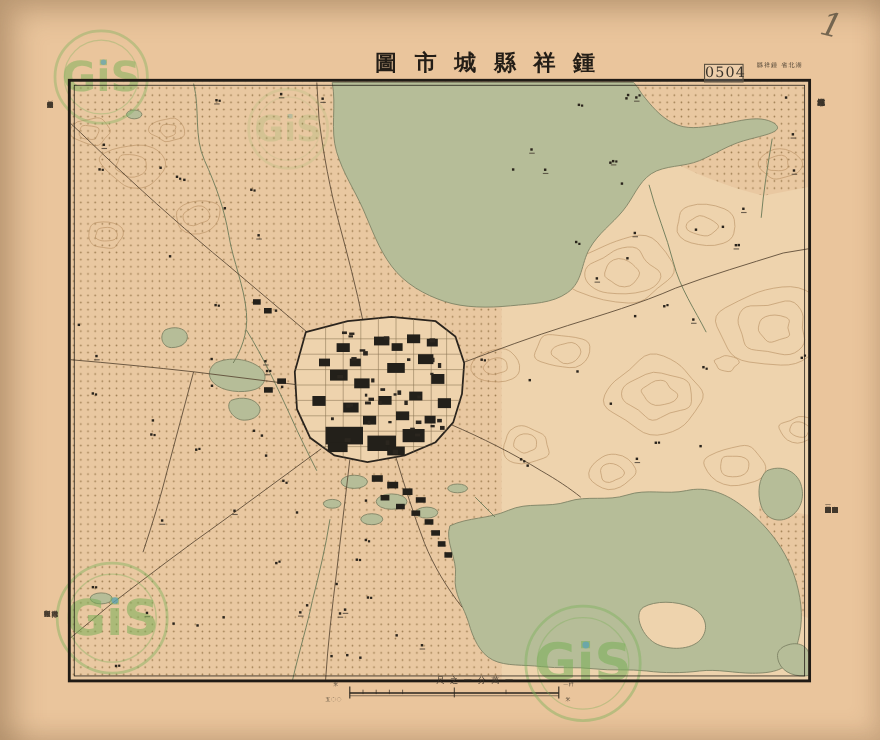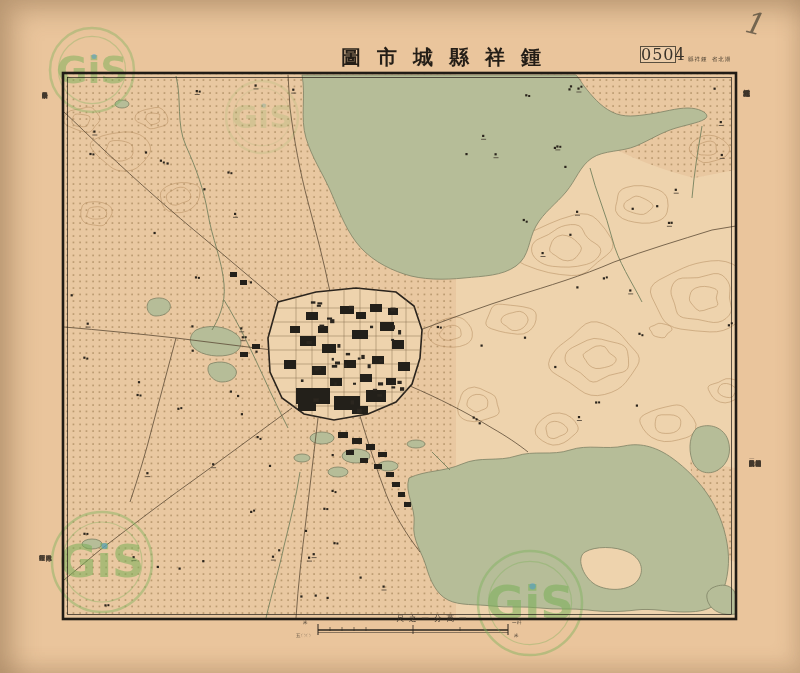--- a/index.html
+++ b/index.html
@@ -5,26 +5,26 @@
   :root{
     --paper:#eac59c; --land:#eed3ad; --dotland:#e9c8a1; --water:#b6bd98;
     --shore:#7d8264; --contour:#b2895c; --ink:#28221b; --road:#5c4a35;
     --stream:#75815e; --frame:#201b15; --wm:#7db35e;
   }
   html,body{margin:0;padding:0;background:#888;}
   .sheet{position:relative;width:800px;height:673px;background:var(--paper);
     overflow:hidden;font-family:"DejaVu Serif",serif;color:var(--ink);
     box-shadow:inset 14px 10px 26px rgba(110,80,50,.35), inset -6px -8px 20px rgba(110,80,50,.18);}
   .abs{position:absolute;}
-  .rtl{direction:rtl;unicode-bidi:bidi-override;font-family:Liberation Mono, monospace;}
+  .rtl{direction:rtl;unicode-bidi:bidi-override;}
   .v{writing-mode:vertical-rl;text-orientation:upright;line-height:1.15;}
   .map-title{left:341px;top:44px;font-size:20px;font-weight:bold;letter-spacing:16px;
     white-space:nowrap;color:#241e17;}
-  .sheet-number{left:640px;top:46px;width:34px;height:15px;border:1px solid #5a4f3e;
-    font-size:16px;line-height:15px;letter-spacing:1px;color:#3a332a;
+  .sheet-number{left:640px;top:58px;width:34px;height:15px;border:1px solid #5a4f3e;
+    font-size:13px;line-height:15px;letter-spacing:1px;color:#3a332a;
     background:rgba(255,250,240,.18);}
   .series-note{left:688px;top:55px;font-size:5.5px;color:#46ureFD;}
   .series-note{color:#463c2e;letter-spacing:1px;}
   .m-top-right{left:742px;top:84px;height:140px;font-size:7px;color:#3c342a;}
   .m-top-left{left:42px;top:88px;height:124px;font-size:5.5px;color:#44štaj3a;}
   .m-top-left{color:#443a2e;}
   .m-right-note{left:749px;top:456px;height:160px;font-size:5.5px;color:#443a2e;}
   .m-bl-note{left:38px;top:550px;height:66px;font-size:6px;color:#443a2e;}
   .handwritten{left:746px;top:6px;font-size:30px;color:#59503f;opacity:.8;
     transform:rotate(14deg);font-style:italic;font-family:"DejaVu Serif",serif;}

